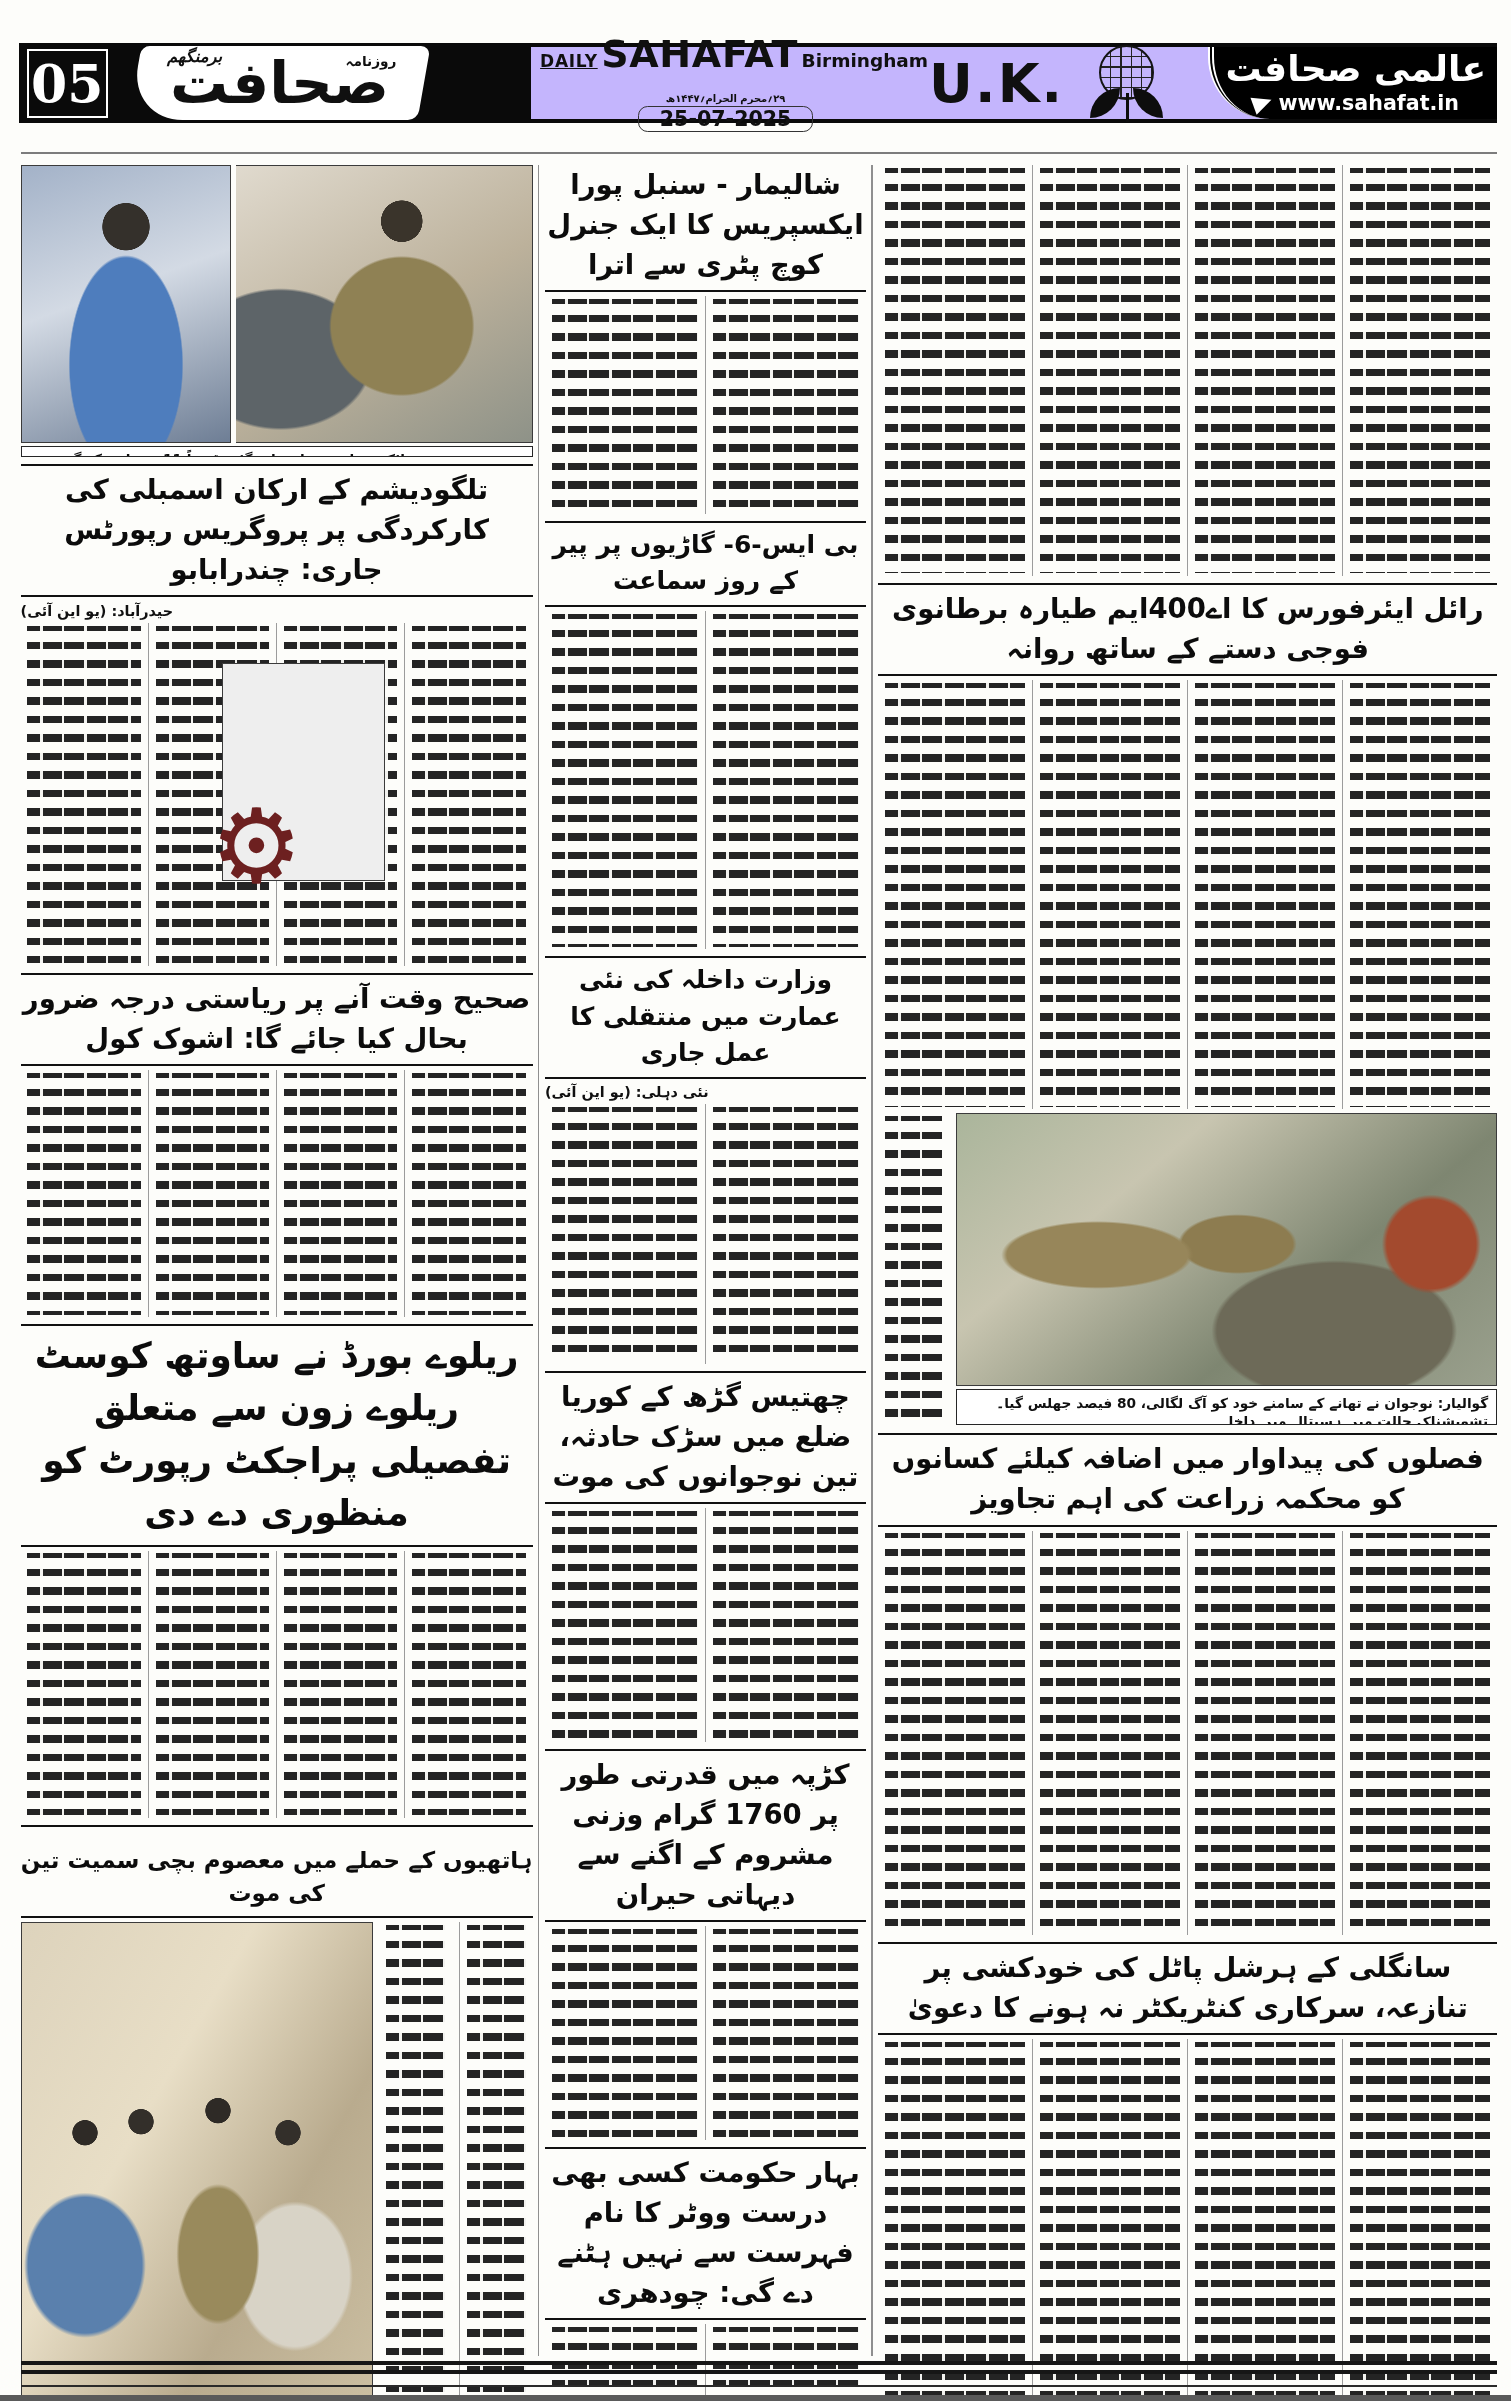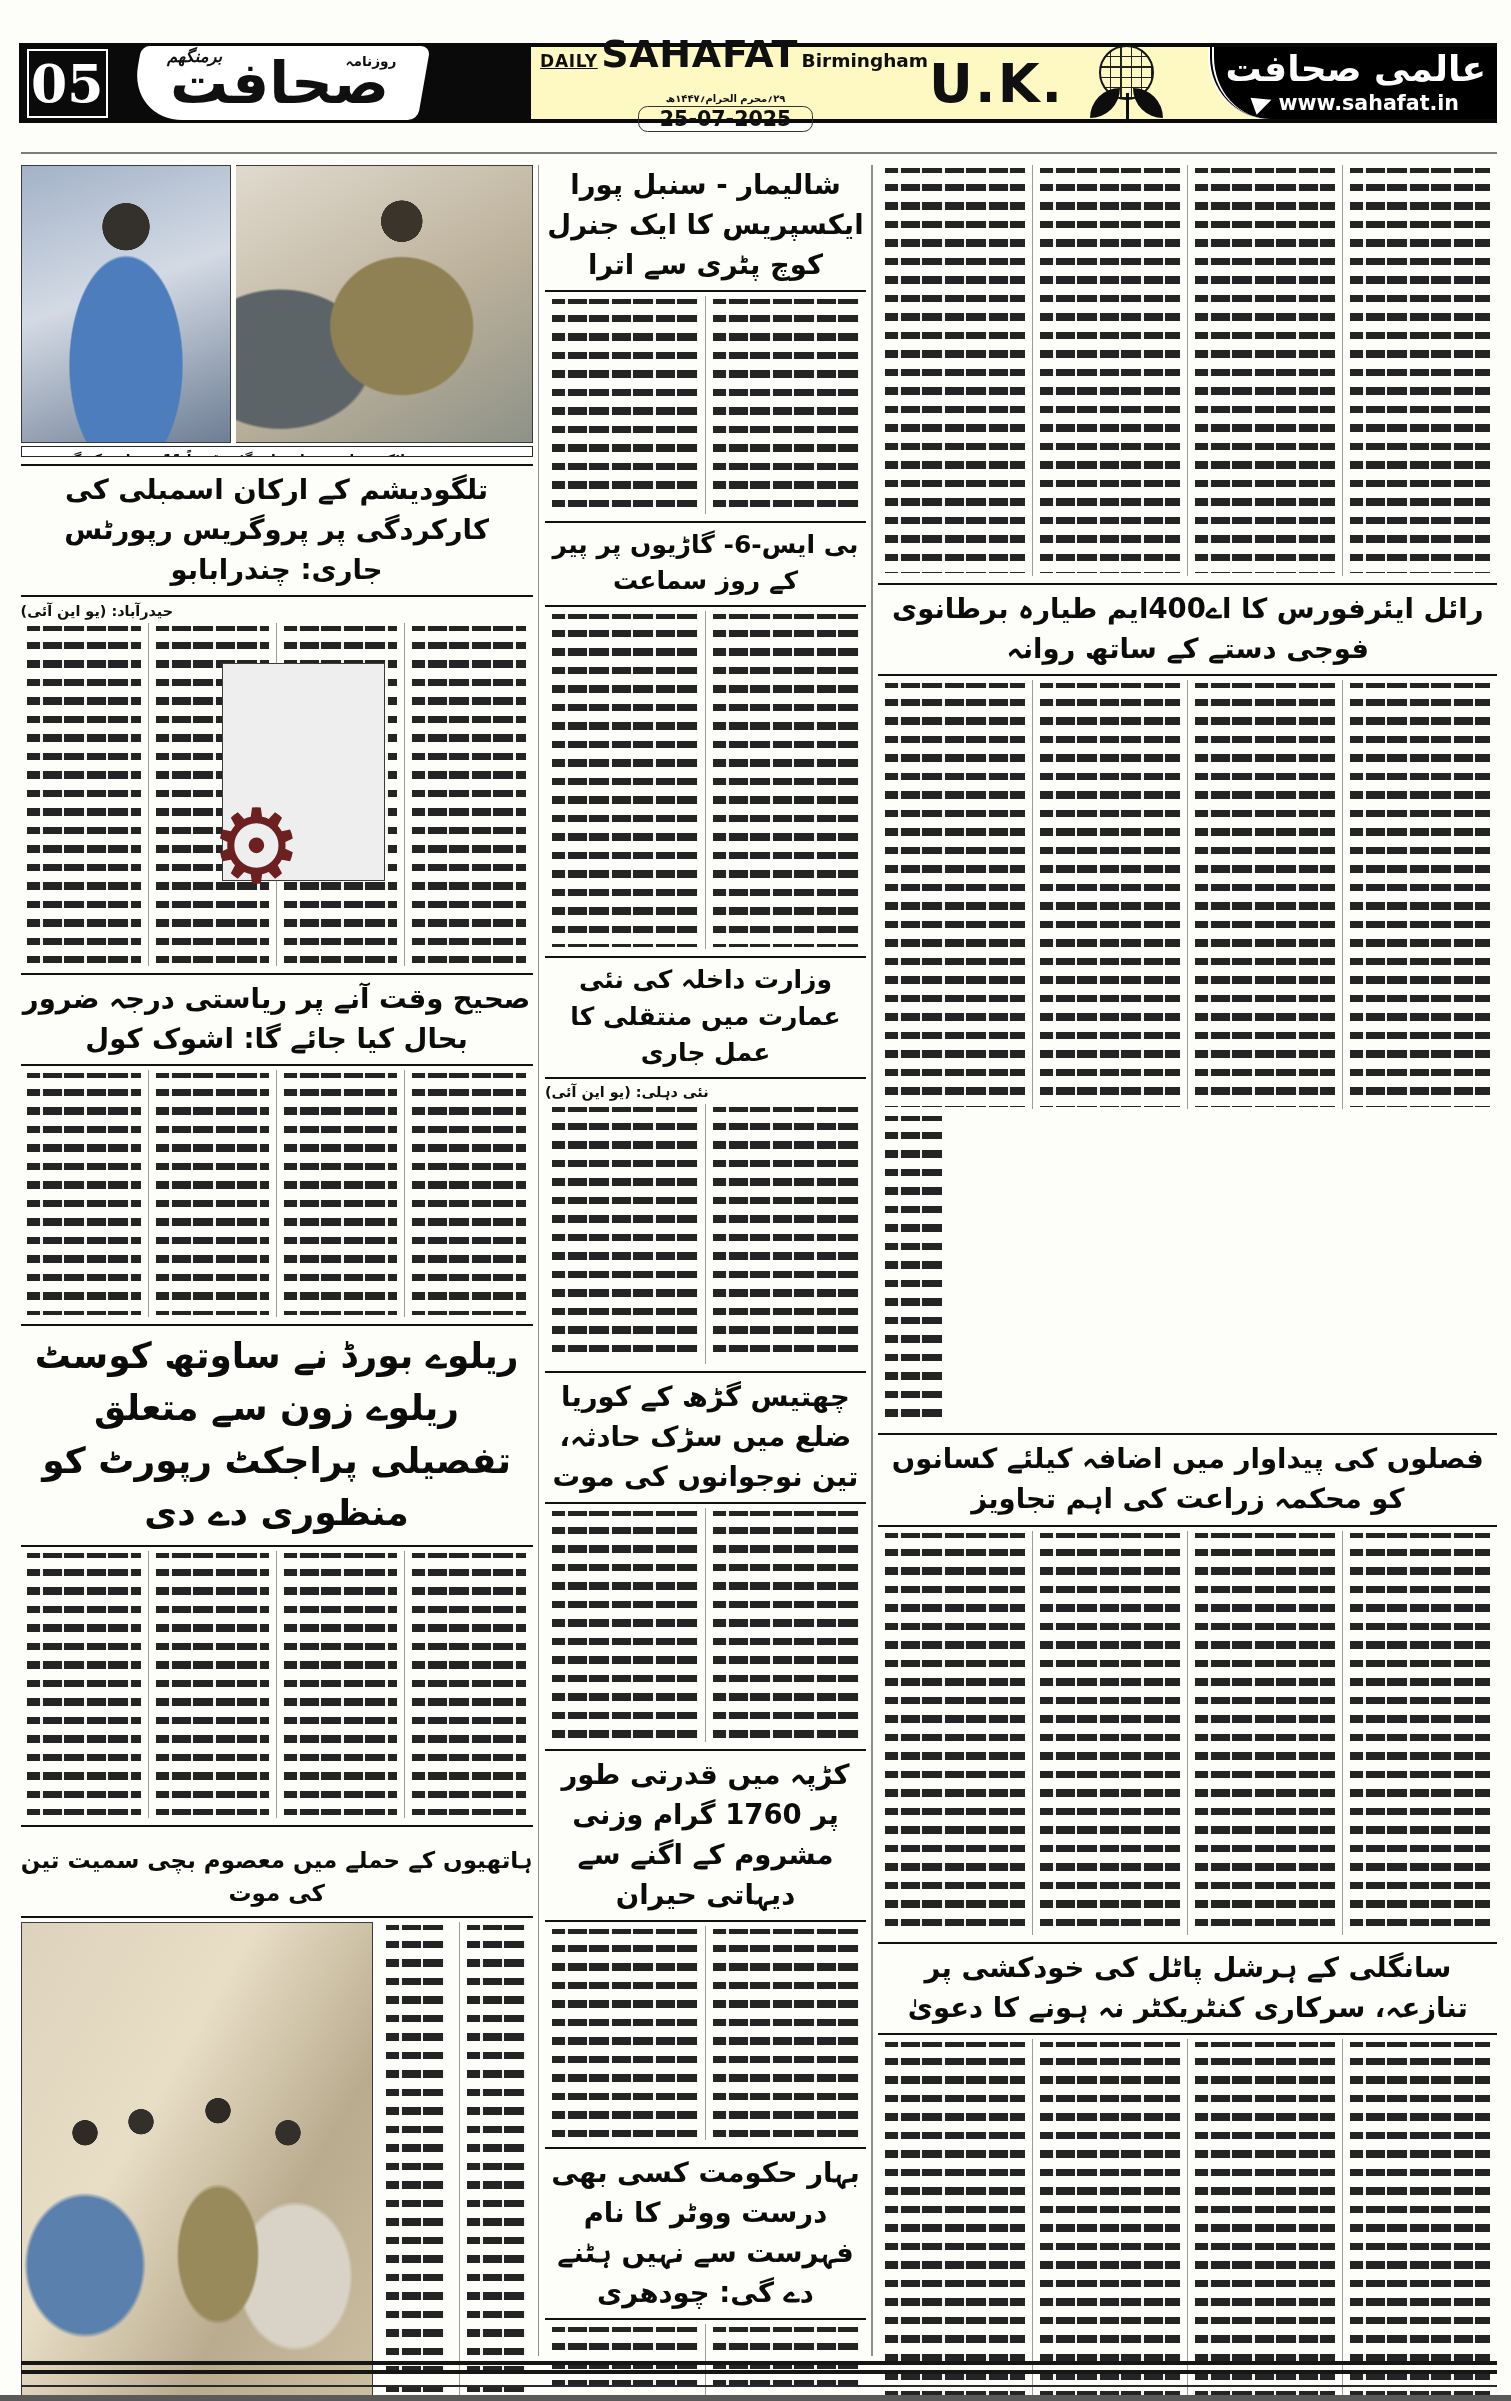--- a/index.html
+++ b/index.html
@@ -14,21 +14,21 @@
   .brand-bar { width:512px; background:#0a0a0a; display:flex; align-items:center; position:relative; }
   .page-num { margin:6.9px 8.2px; border:2.7px solid #fff; outline:1.4px solid #0a0a0a; color:#fff;
     width:81px; height:69px; display:flex; align-items:center; justify-content:center;
     font-family:"DejaVu Serif", serif; font-weight:bold; font-size:52px; background:#0a0a0a; }
   .brand-panel { position:relative; background:#fff; height:74px; width:289px; margin-left:19px;
     border-radius:8.2px 9.6px 9.6px 54px; transform:skewX(-10deg); display:flex; align-items:center; justify-content:center; }
   .brand-panel .inner { transform:skewX(10deg); position:relative; width:100%; text-align:center; }
   .brand-urdu { font-size:58px; font-weight:800; line-height:0.9; direction:rtl; }
   .brand-daily { position:absolute; top:-4.1px; right:27.5px; font-size:13.7px; font-weight:700; direction:rtl; }
   .brand-city { position:absolute; top:-9.6px; left:32px; font-size:16.5px; font-weight:700; font-style:italic; direction:rtl; }
-  .frame-strip { flex:1; border-top:4.8px solid #0a0a0a; border-bottom:4.8px solid #0a0a0a; background:#fef9c3;
+  .frame-strip { flex:1; border-top:4.8px solid #0a0a0a; border-bottom:4.8px solid #0a0a0a; background:#c4b5fd;
     display:flex; align-items:center; position:relative; padding-left:9.6px; }
   .center-block { width:371px; text-align:center; line-height:1.1; }
   .m-line1 { white-space:nowrap; }
   .m-daily { font-size:17px; font-weight:800; text-decoration:underline; letter-spacing:0.7px; }
   .m-name { font-size:38px; font-weight:800; letter-spacing:0.7px; }
   .m-city { font-size:18.5px; font-weight:800; }
   .m-hijri { font-size:10px; font-weight:700; direction:rtl; margin-top:17px; }
   .date-box { display:inline-block; border:1.4px solid #333; border-radius:9.6px; padding:0.7px 20.6px;
     font-weight:800; font-size:20.6px; margin-top:2.1px; }
   .uk { font-size:54px; font-weight:800; letter-spacing:2.1px; margin:0 23.4px 0 18px; white-space:nowrap; }
@@ -280,20 +280,24 @@
       <article class="art">
         <h2 class="hl hl40">رائل ایئرفورس کا اے400ایم طیارہ برطانوی فوجی دستے کے ساتھ روانہ</h2>
         <div class="cols" style="height:429px;">
           <div class="col fill"></div>
           <div class="col fill"></div>
           <div class="col fill"></div>
           <div class="col fill"></div>
         </div>
         <div class="cols" style="height:313px; gap:6.9px; margin-top:4.1px;">
           <div class="col fill" style="flex:0 0 71px; height:313px;"></div>
+          <div style="flex:1;">
+            <div class="photo ph-stretcher" style="height:273px;"></div>
+            <div class="caption" style="height:36px; margin-top:2.7px;">گوالیار: نوجوان نے تھانے کے سامنے خود کو آگ لگالی، 80 فیصد جھلس گیا۔ تشویشناک حالت میں ہسپتال میں داخل۔</div>
+          </div>
         </div>
       </article>
 
       <article class="art">
         <h2 class="hl hl40">فصلوں کی پیداوار میں اضافہ کیلئے کسانوں کو محکمہ زراعت کی اہم تجاویز</h2>
         <div class="cols" style="height:404px;">
           <div class="col fill"></div>
           <div class="col fill"></div>
           <div class="col fill"></div>
           <div class="col fill"></div>

